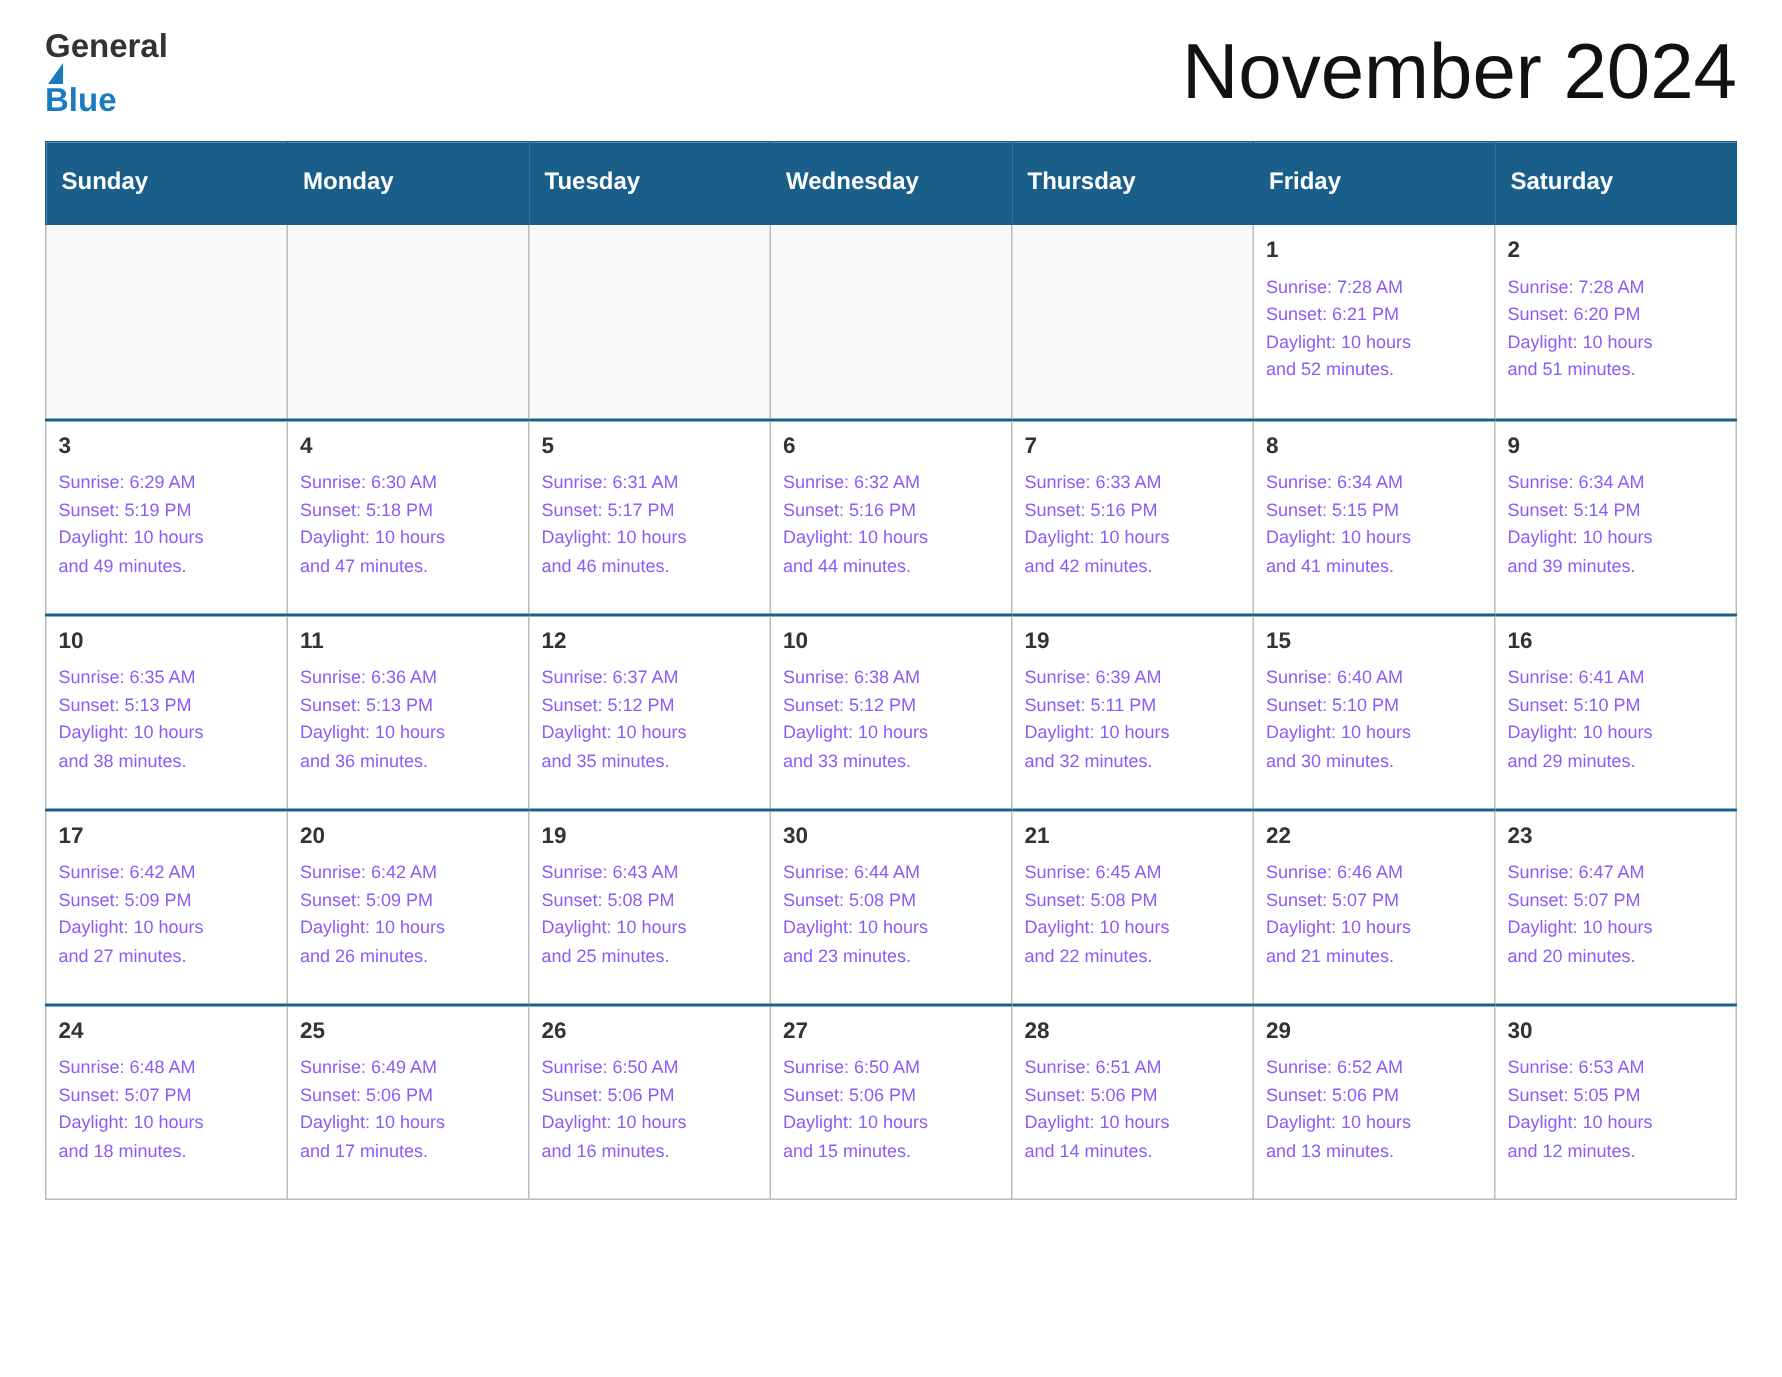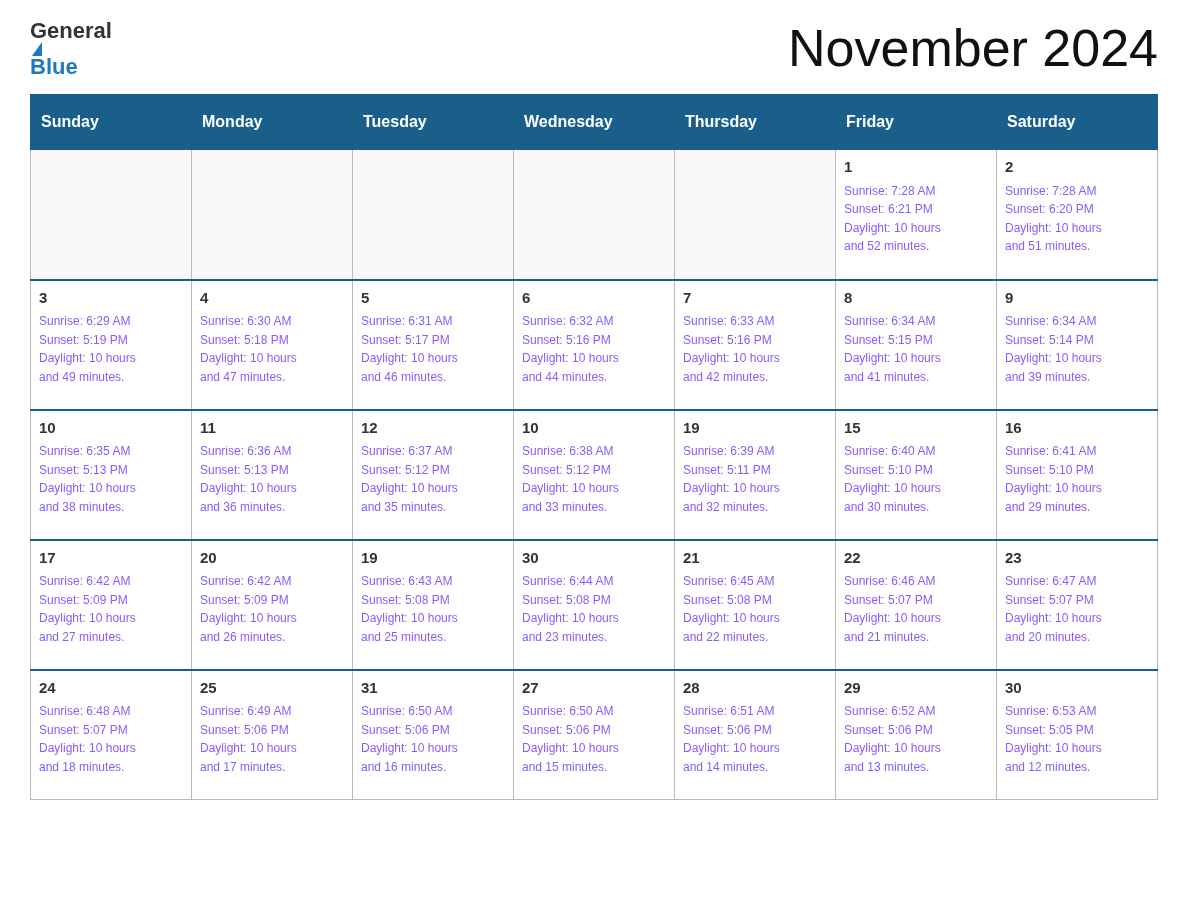--- a/index.html
+++ b/index.html
@@ -236,21 +236,21 @@
       <tr class="row-separator">
         <td>
           <span class="day-number">24</span>
           <div class="day-info">Sunrise: 6:48 AM<br>Sunset: 5:07 PM<br>Daylight: 10 hours<br>and 18 minutes.</div>
         </td>
         <td>
           <span class="day-number">25</span>
           <div class="day-info">Sunrise: 6:49 AM<br>Sunset: 5:06 PM<br>Daylight: 10 hours<br>and 17 minutes.</div>
         </td>
         <td>
-          <span class="day-number">31</span>
+          <span class="day-number">26</span>
           <div class="day-info">Sunrise: 6:50 AM<br>Sunset: 5:06 PM<br>Daylight: 10 hours<br>and 16 minutes.</div>
         </td>
         <td>
           <span class="day-number">27</span>
           <div class="day-info">Sunrise: 6:50 AM<br>Sunset: 5:06 PM<br>Daylight: 10 hours<br>and 15 minutes.</div>
         </td>
         <td>
           <span class="day-number">28</span>
           <div class="day-info">Sunrise: 6:51 AM<br>Sunset: 5:06 PM<br>Daylight: 10 hours<br>and 14 minutes.</div>
         </td>

